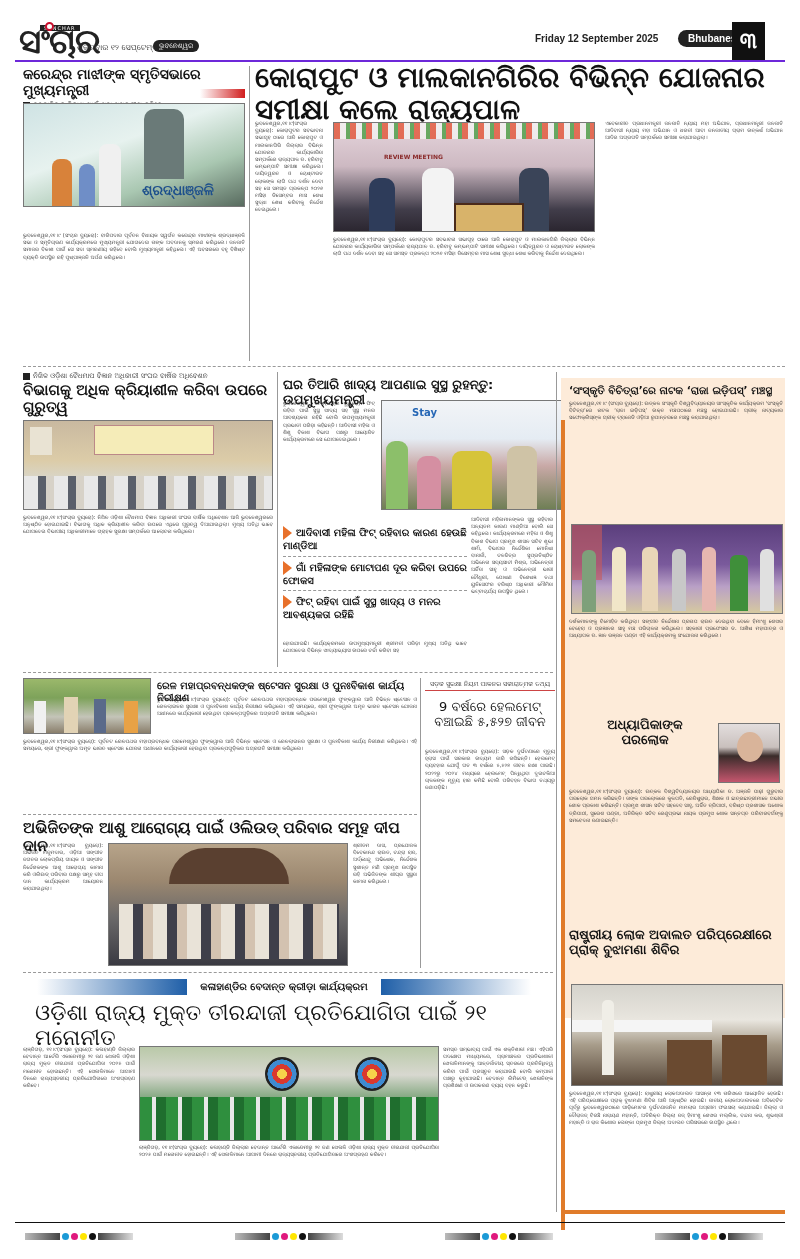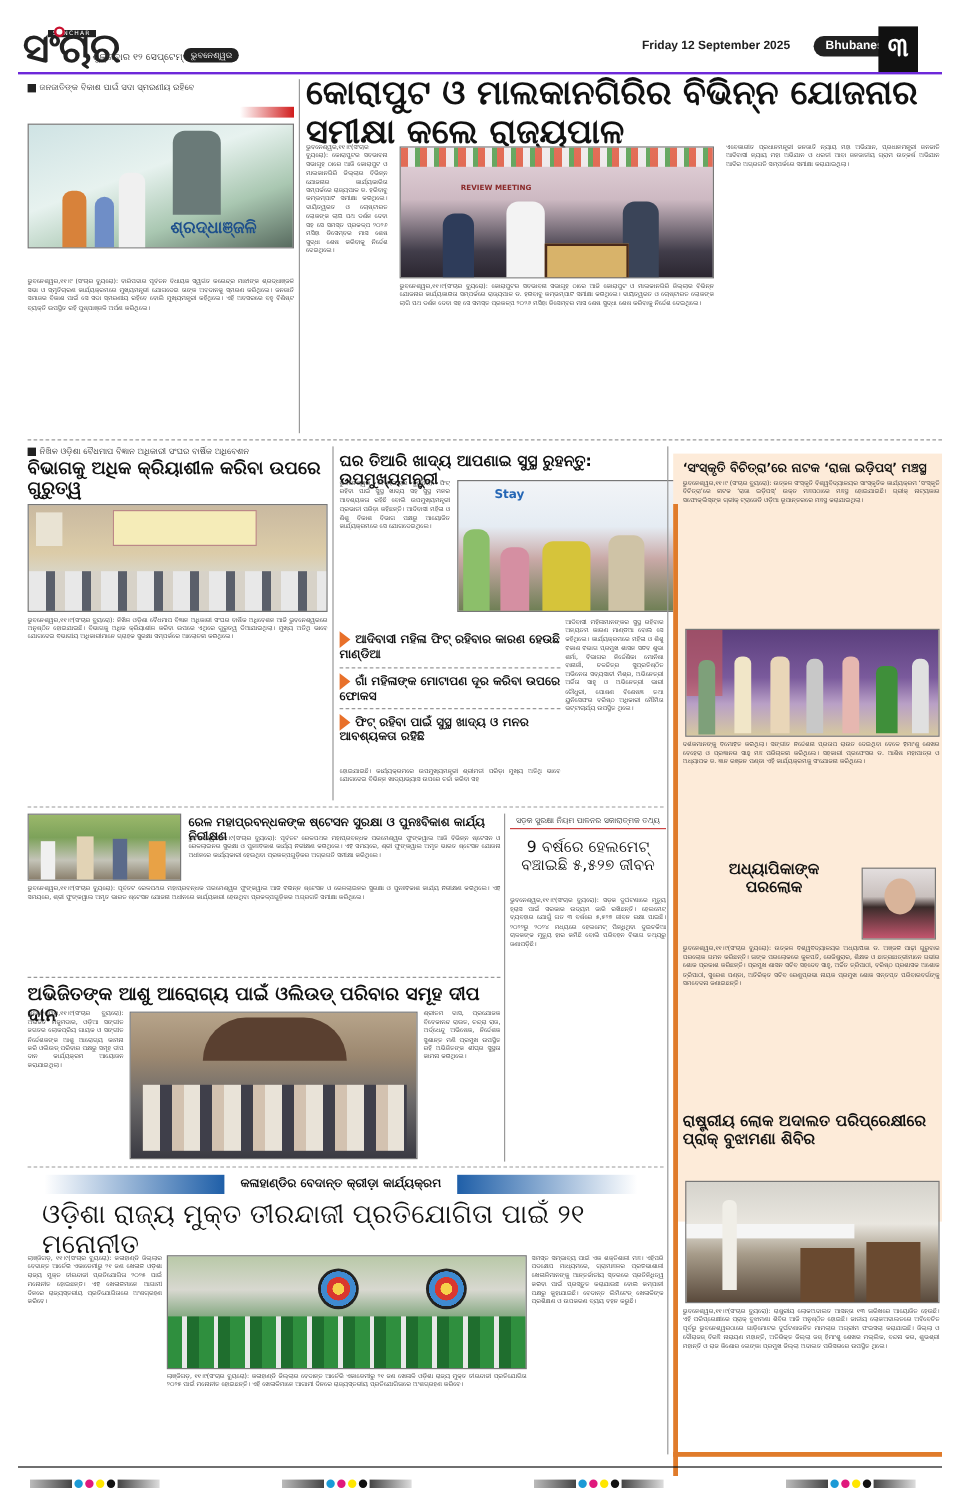--- a/index.html
+++ b/index.html
@@ -50,20 +50,21 @@
     <div class="logo-tag">SANCHAR</div>
     <div class="logo-dot"></div>
     <div class="mast-date-or">ଶୁକ୍ରବାର ୧୨ ସେପ୍ଟେମ୍ବର ୨୦୨୫</div>
     <div class="mast-city-or">ଭୁବନେଶ୍ୱର</div>
   </div>
   <div class="mast-date-en" style="left:520px;top:33px;">Friday 12 September 2025</div>
   <div class="mast-city-en" style="left:663px;top:30px;">Bhubaneswar</div>
   <div class="mast-page" style="left:717px;top:22px;">୩</div>
 
   <div class="abs" style="left:8px;top:66px;width:220px;">
+    <div class="hl" style="font-size:14px;">କରେନ୍ଦ୍ର ମାଝୀଙ୍କ ସ୍ମୃତିସଭାରେ ମୁଖ୍ୟମନ୍ତ୍ରୀ</div>
     <div class="sub" style="margin-top:3px;font-size:7px;">
       <span class="bullet"></span><span>ଜନଜାତିଙ୍କ ବିକାଶ ପାଇଁ ସଦା ସ୍ମରଣୀୟ ରହିବେ</span>
     </div>
   </div>
   <div class="red-bar" style="left:185px;top:89px;width:45px;"></div>
   <div class="photo" style="left:8px;top:103px;width:222px;height:104px;background:linear-gradient(160deg,#cfe3e4 0%,#e7f2ef 40%,#a9c7b1 70%,#586b5f 100%);">
     <div class="abs" style="left:120px;top:5px;width:40px;height:70px;background:#6a7a78;border-radius:10px 10px 0 0;"></div>
     <div class="abs" style="left:75px;top:40px;width:22px;height:80px;background:#f0f0f0;border-radius:8px 8px 0 0;"></div>
     <div class="abs" style="left:28px;top:55px;width:20px;height:70px;background:#d8823a;border-radius:8px 8px 0 0;"></div>
     <div class="abs" style="left:55px;top:60px;width:16px;height:65px;background:#6f8ec7;border-radius:8px 8px 0 0;"></div>

